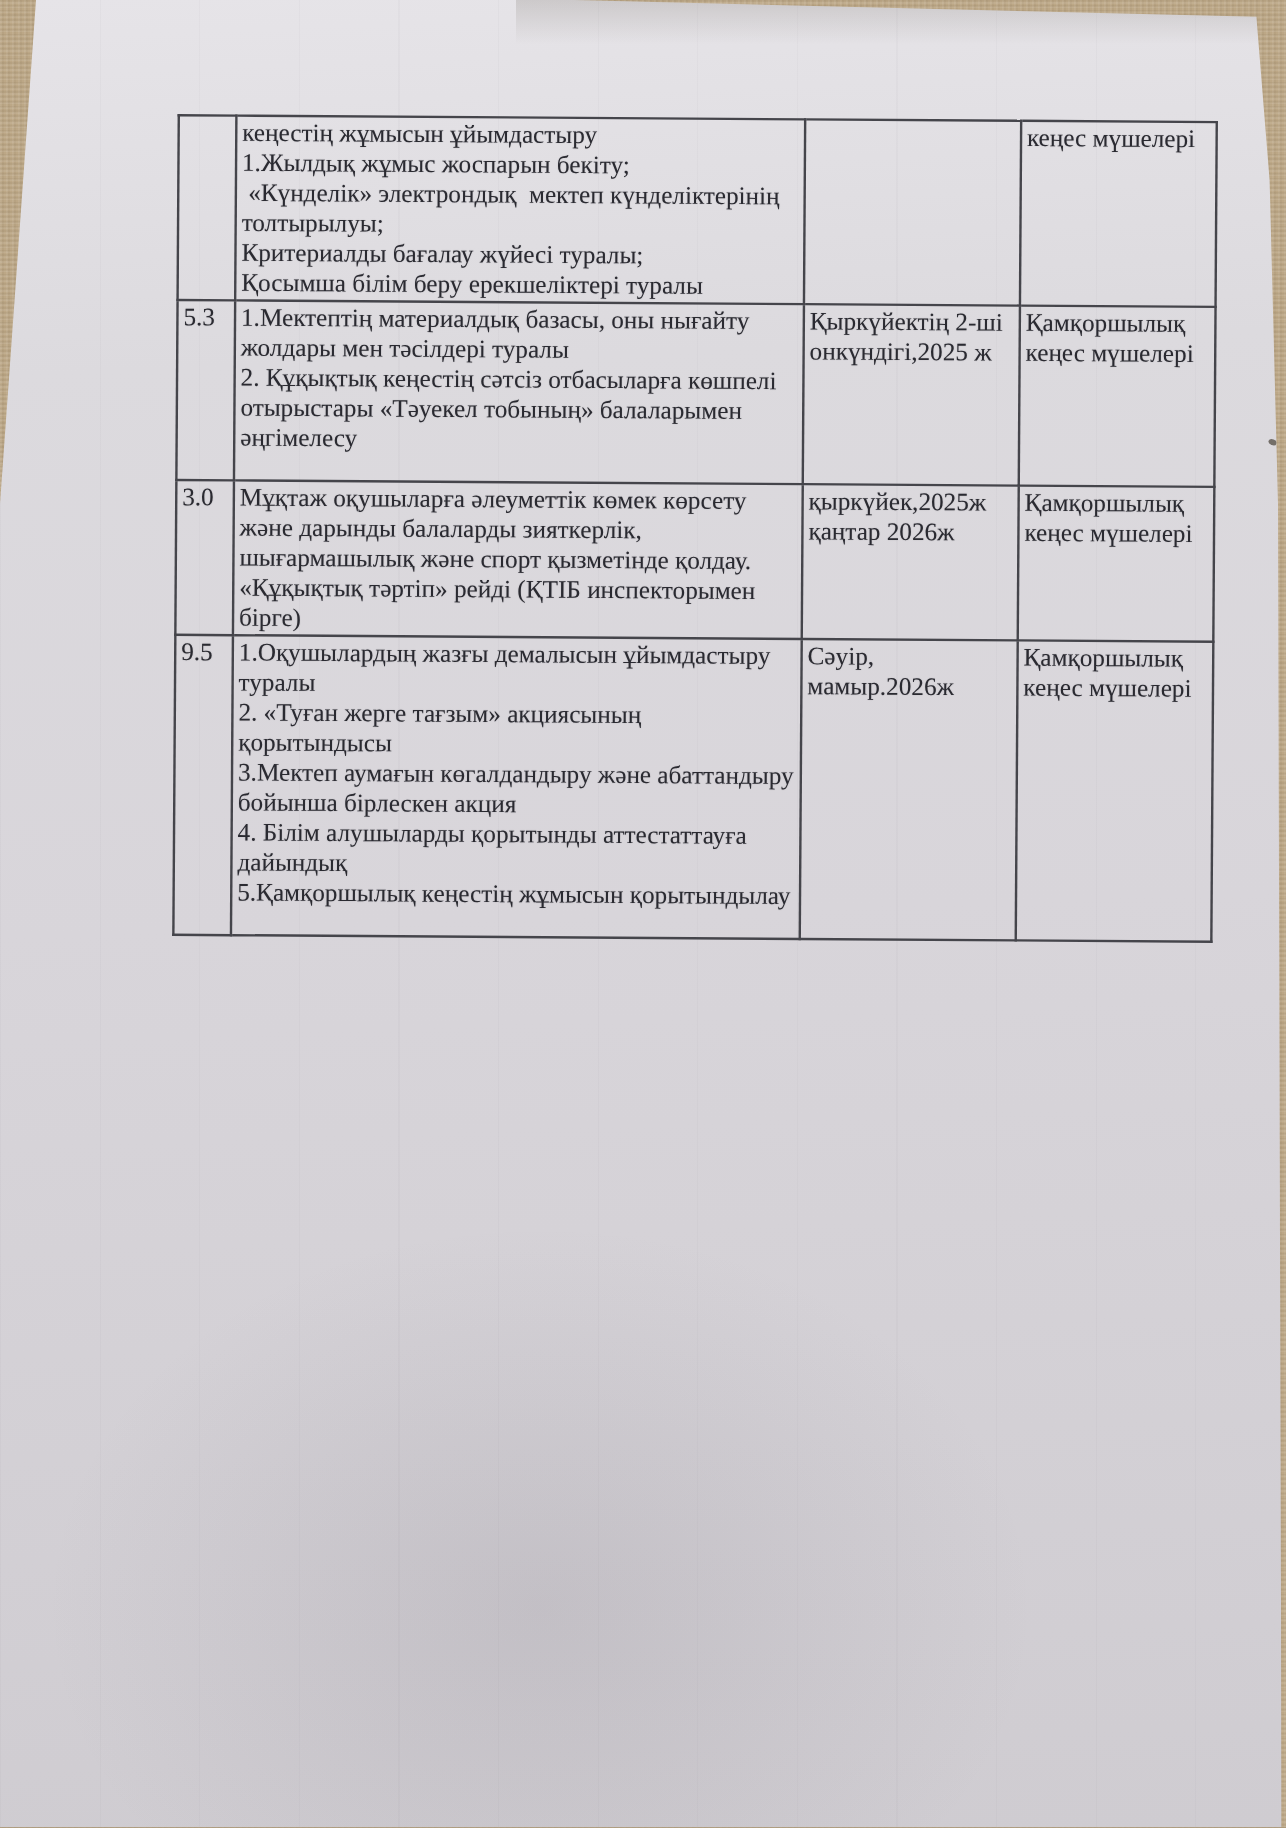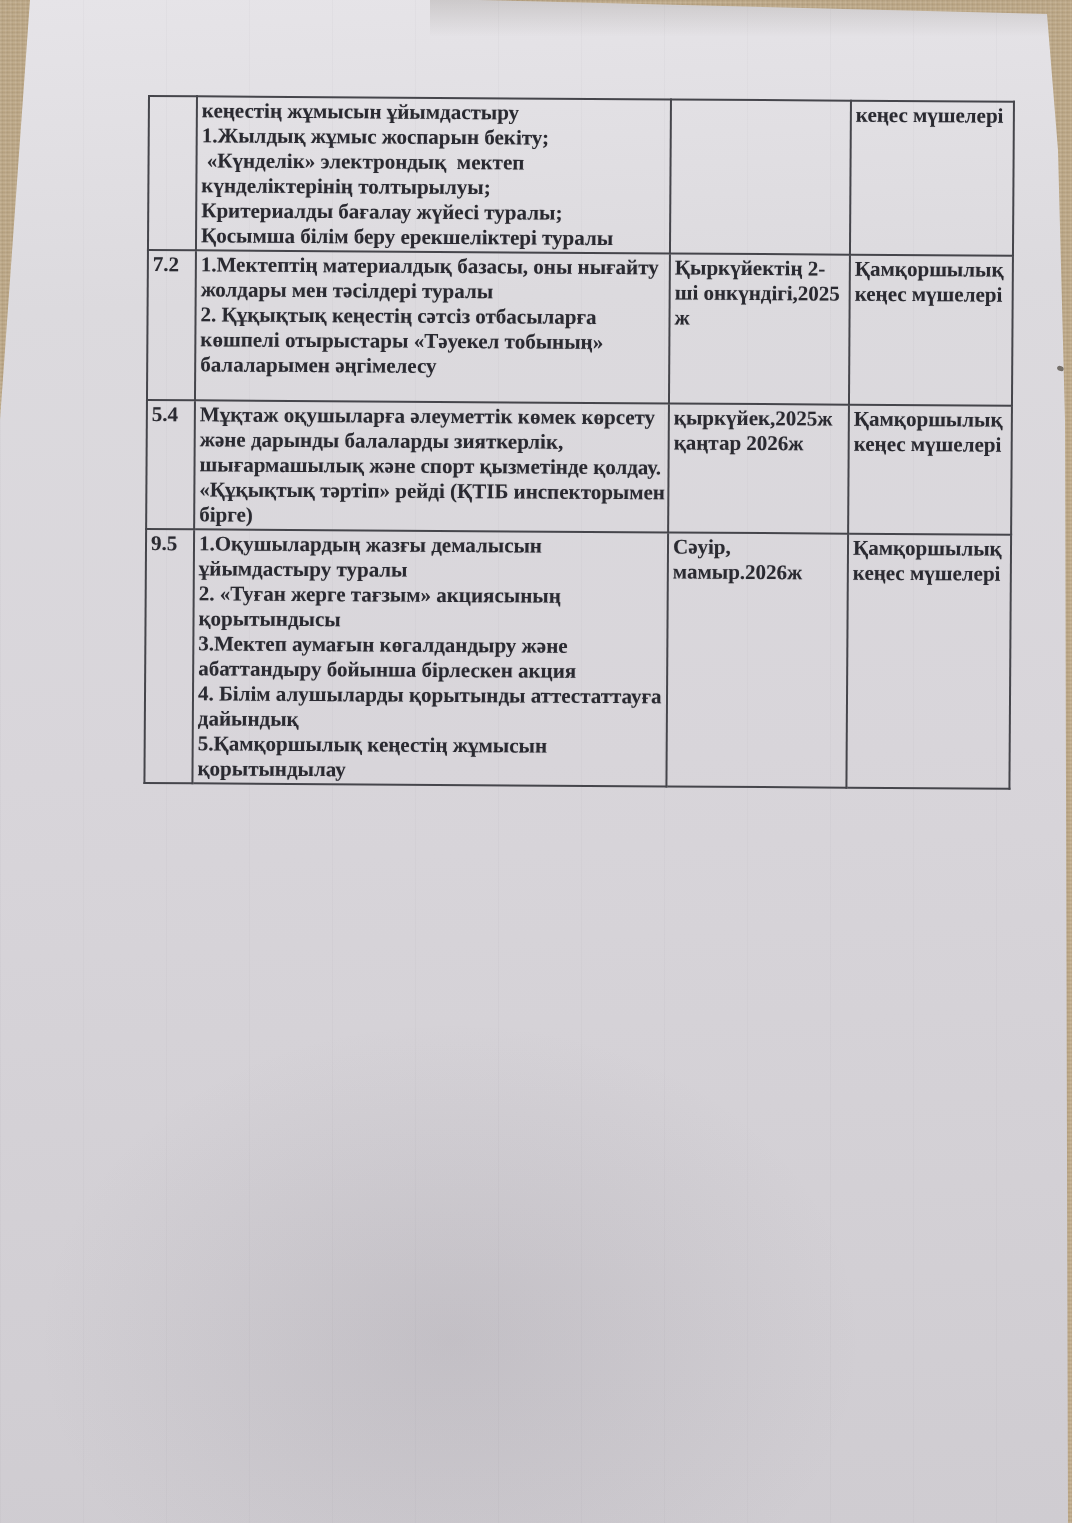--- a/index.html
+++ b/index.html
@@ -1,19 +1,18 @@
 <!DOCTYPE html>
 <html><head>
 <meta charset="utf-8">
 <style>
   html,body{margin:0;padding:0;background:#9e8e70;}
   .stage{
     position:relative;width:1072px;height:1523px;overflow:hidden;
     font-family:"Liberation Serif","DejaVu Serif",serif;
-    font-weight:bold;
   }
   
   .desk{
     position:absolute;inset:0;
     background-color:#bda петь;
     background-color:#bca786;
     background-image:
       repeating-linear-gradient(0deg, rgba(255,255,255,.08) 0 1px, rgba(92,78,55,.07) 2px 3px, transparent 3px 4px),
       repeating-linear-gradient(90deg, rgba(255,255,255,.07) 0 1px, rgba(92,78,55,.06) 2px 3px, transparent 3px 5px);
   }
@@ -85,35 +84,35 @@
             </td>
             <td class="c-date">
                 <div class="line"></div>
               </td>
             <td class="c-resp top">
                 <div class="line">кеңес мүшелері</div>
               </td>
           </tr>
 
           <tr style="height:150px">
-            <td class="c-num"><span>7.2</span></td>
+            <td class="c-num"><span>5.3</span></td>
             <td class="c-act">
               <div class="line">1.Мектептің материалдық базасы, оны нығайту жолдары мен тәсілдері туралы</div>
               <div class="line">2. Құқықтық кеңестің сәтсіз отбасыларға көшпелі отырыстары «Тәуекел тобының» балаларымен әңгімелесу</div>
             </td>
             <td class="c-date">
                 <div class="line">Қыркүйектің 2-ші онкүндігі,2025 ж</div>
               </td>
             <td class="c-resp">
                 <div class="line">Қамқоршылық кеңес мүшелері</div>
               </td>
           </tr>
 
           <tr style="height:125px">
-            <td class="c-num"><span>5.4</span></td>
+            <td class="c-num"><span>3.0</span></td>
             <td class="c-act">
               <div class="line">Мұқтаж оқушыларға әлеуметтік көмек көрсету және дарынды балаларды зияткерлік, шығармашылық және спорт қызметінде қолдау. «Құқықтық тәртіп» рейді (ҚТІБ инспекторымен бірге)</div>
             </td>
             <td class="c-date">
                 <div class="line">қыркүйек,2025ж қаңтар 2026ж</div>
               </td>
             <td class="c-resp">
                 <div class="line">Қамқоршылық кеңес мүшелері</div>
               </td>
           </tr>

